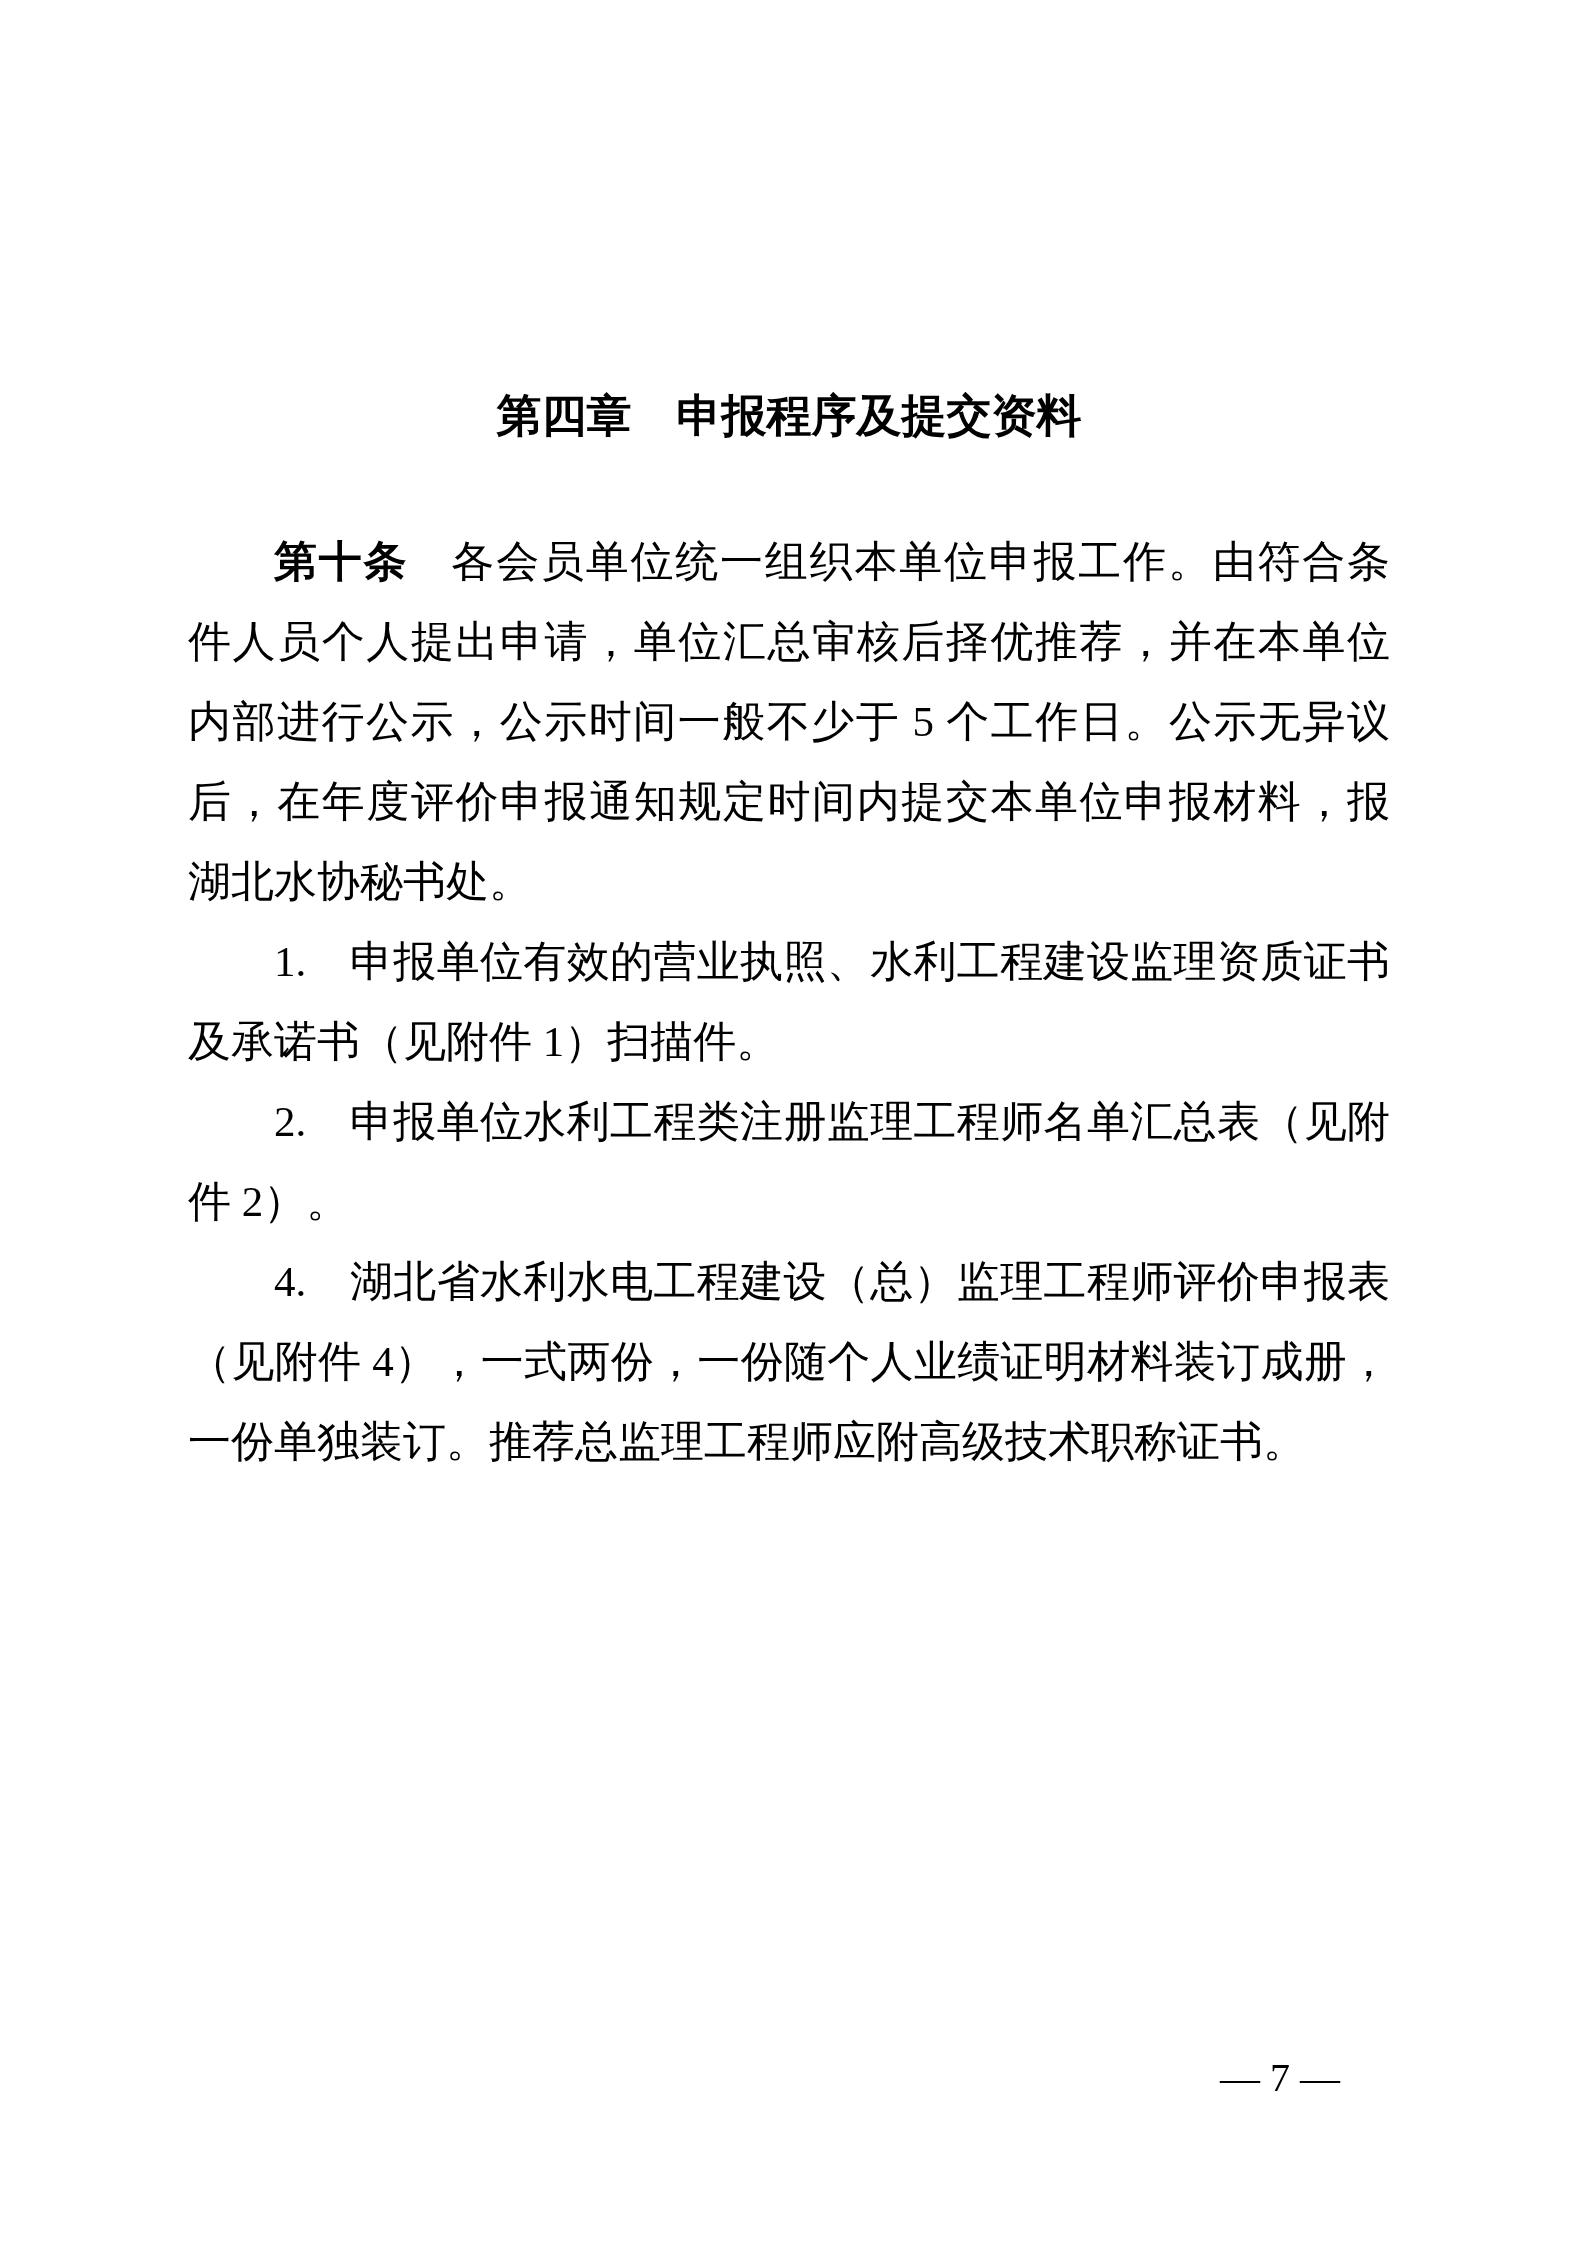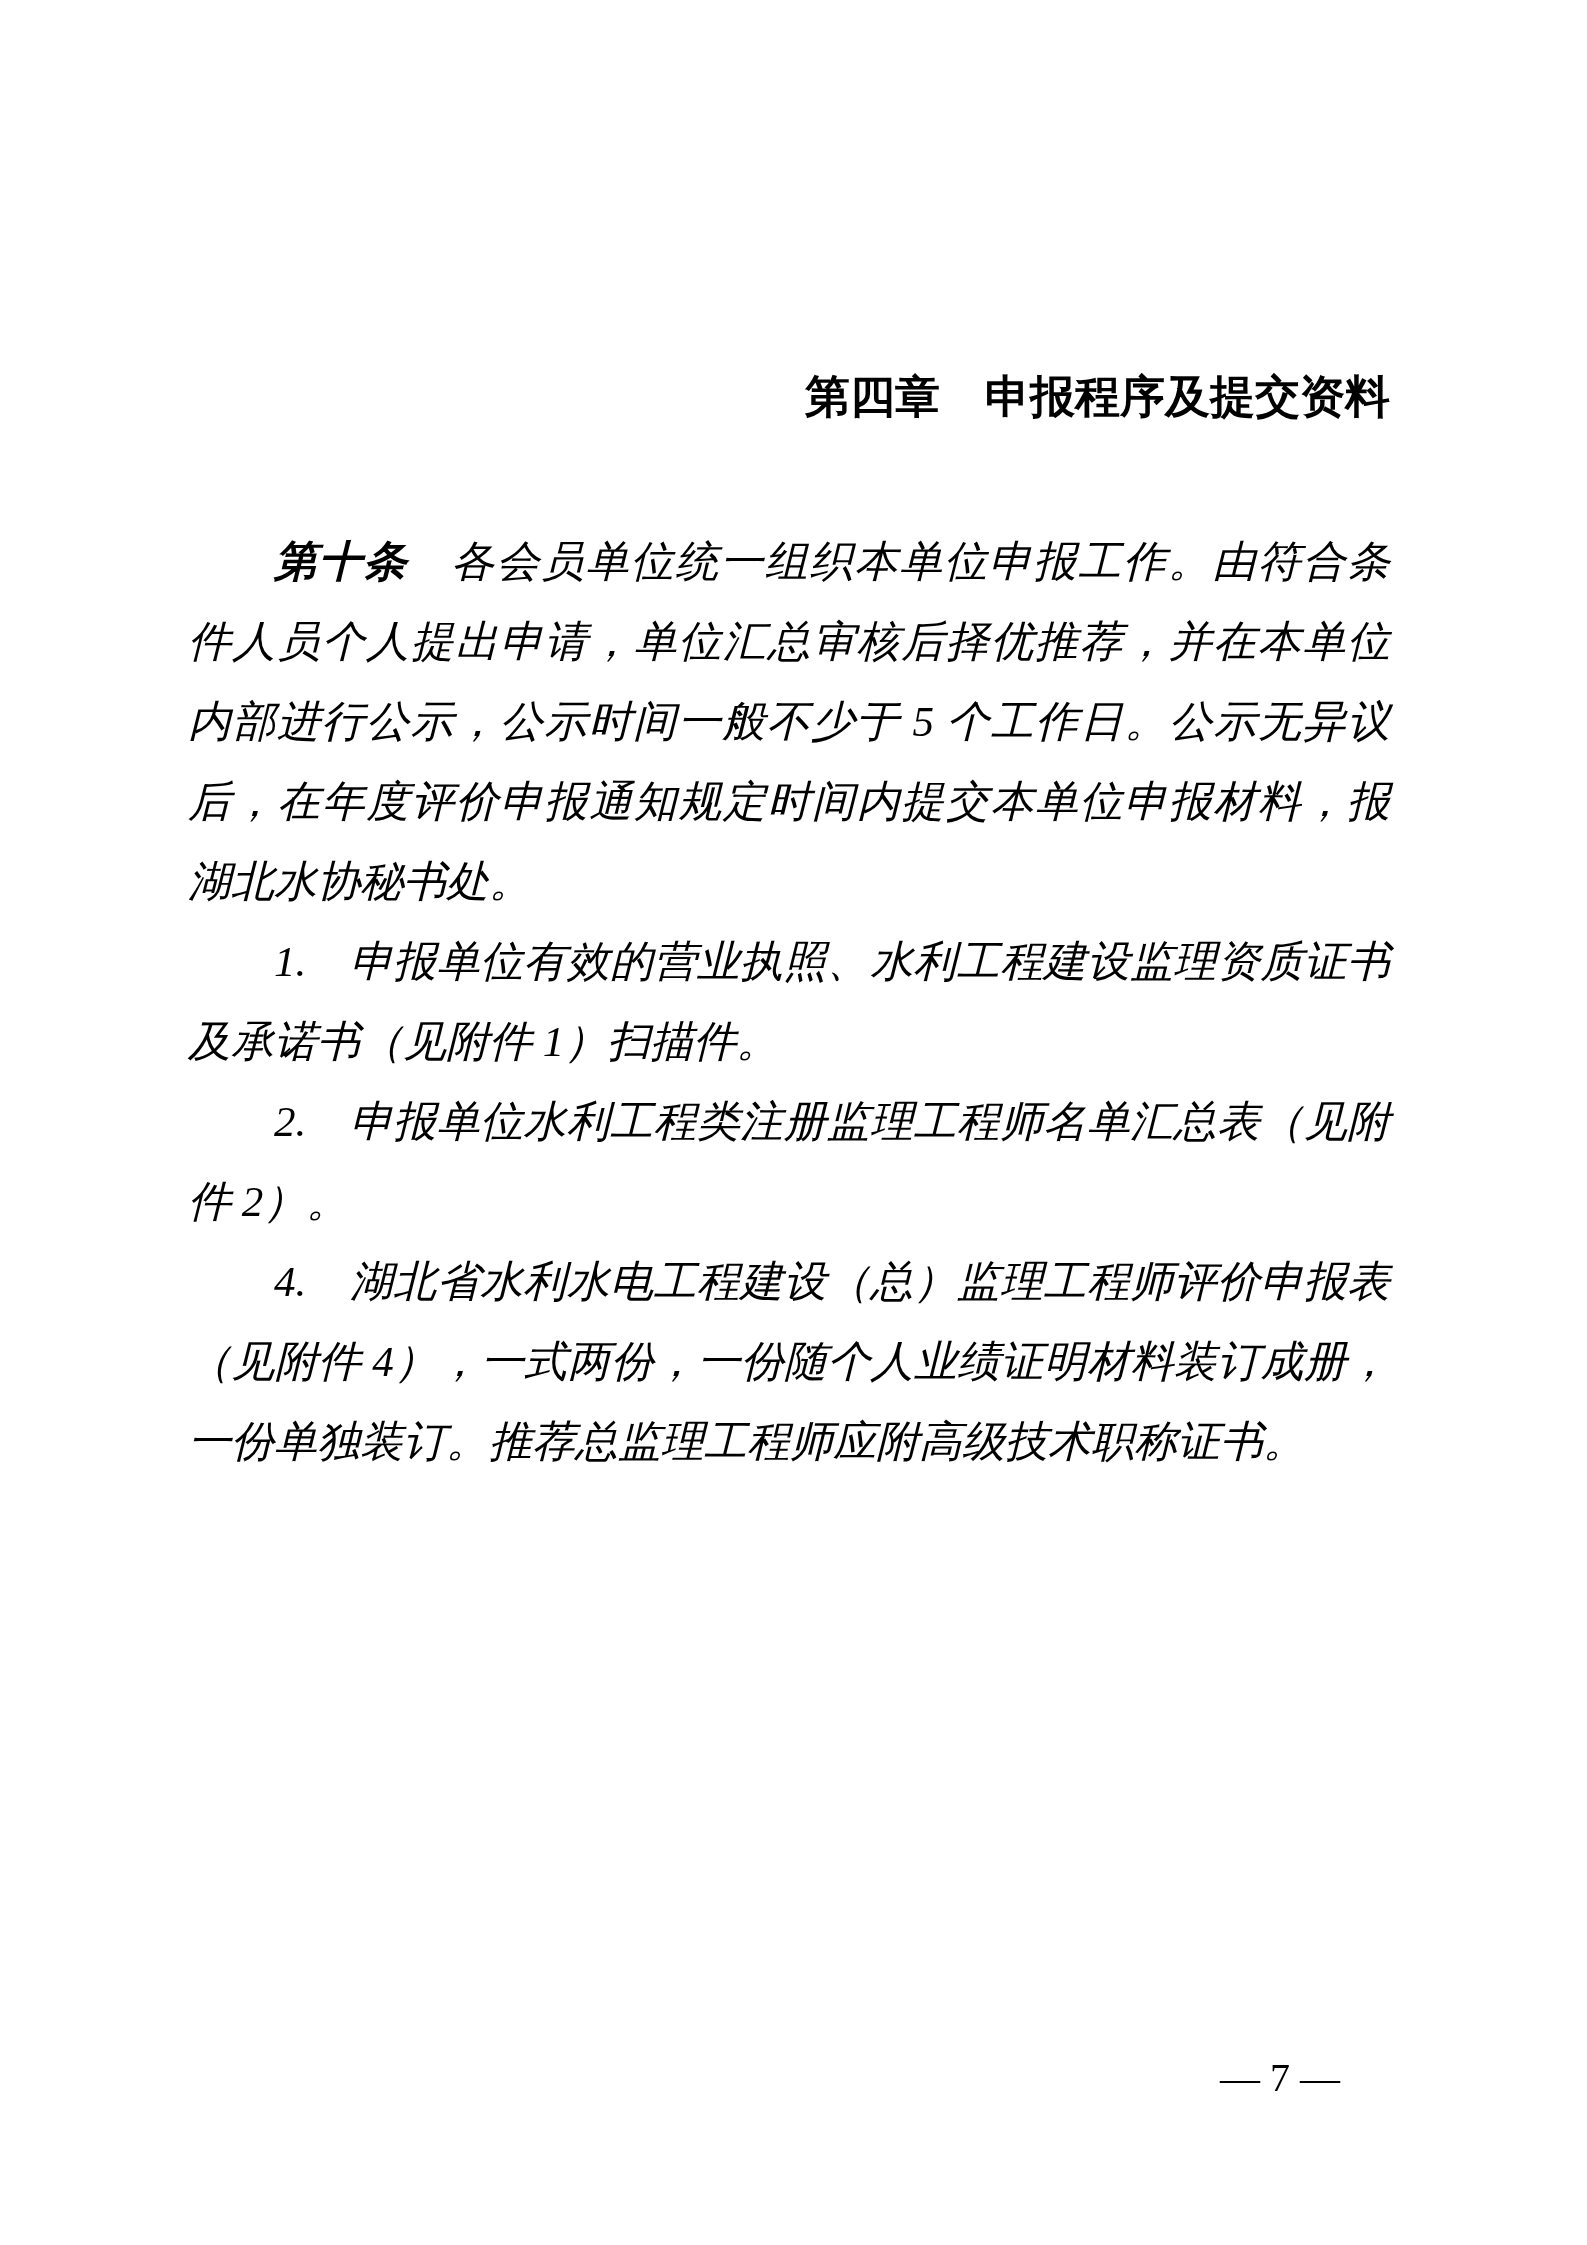--- a/index.html
+++ b/index.html
@@ -14,45 +14,44 @@
     color: #000000;
     font-family: "Liberation Serif", "DejaVu Serif", serif;
   }
   .page {
     position: absolute;
     inset: 0;
     overflow: hidden;
   }
   .doc-title {
     position: absolute;
-    top: 337px;
+    top: 356px;
     left: 188px;
     width: 1202px;
-    text-align: right;
+    text-align: center;
     font-family: "Liberation Sans", "DejaVu Sans", sans-serif;
     font-weight: bold;
     font-size: 45px;
     line-height: 60px;
     white-space: nowrap;
   }
   .content {
     position: absolute;
     top: 521px;
     left: 188px;
     width: 1202px;
     font-size: 43px;
     line-height: 80px;
     text-align: justify;
     text-justify: inter-ideograph;
   }
   .content p {
     margin: 0;
     padding: 0;
     text-indent: 2em;
-    font-style: italic;
   }
   .para-label {
     font-family: "Liberation Sans", "DejaVu Sans", sans-serif;
     font-weight: bold;
   }
   .para-label:not(:empty) {
     margin-right: 1em;
   }
   .footer-page-number {
     position: absolute;

